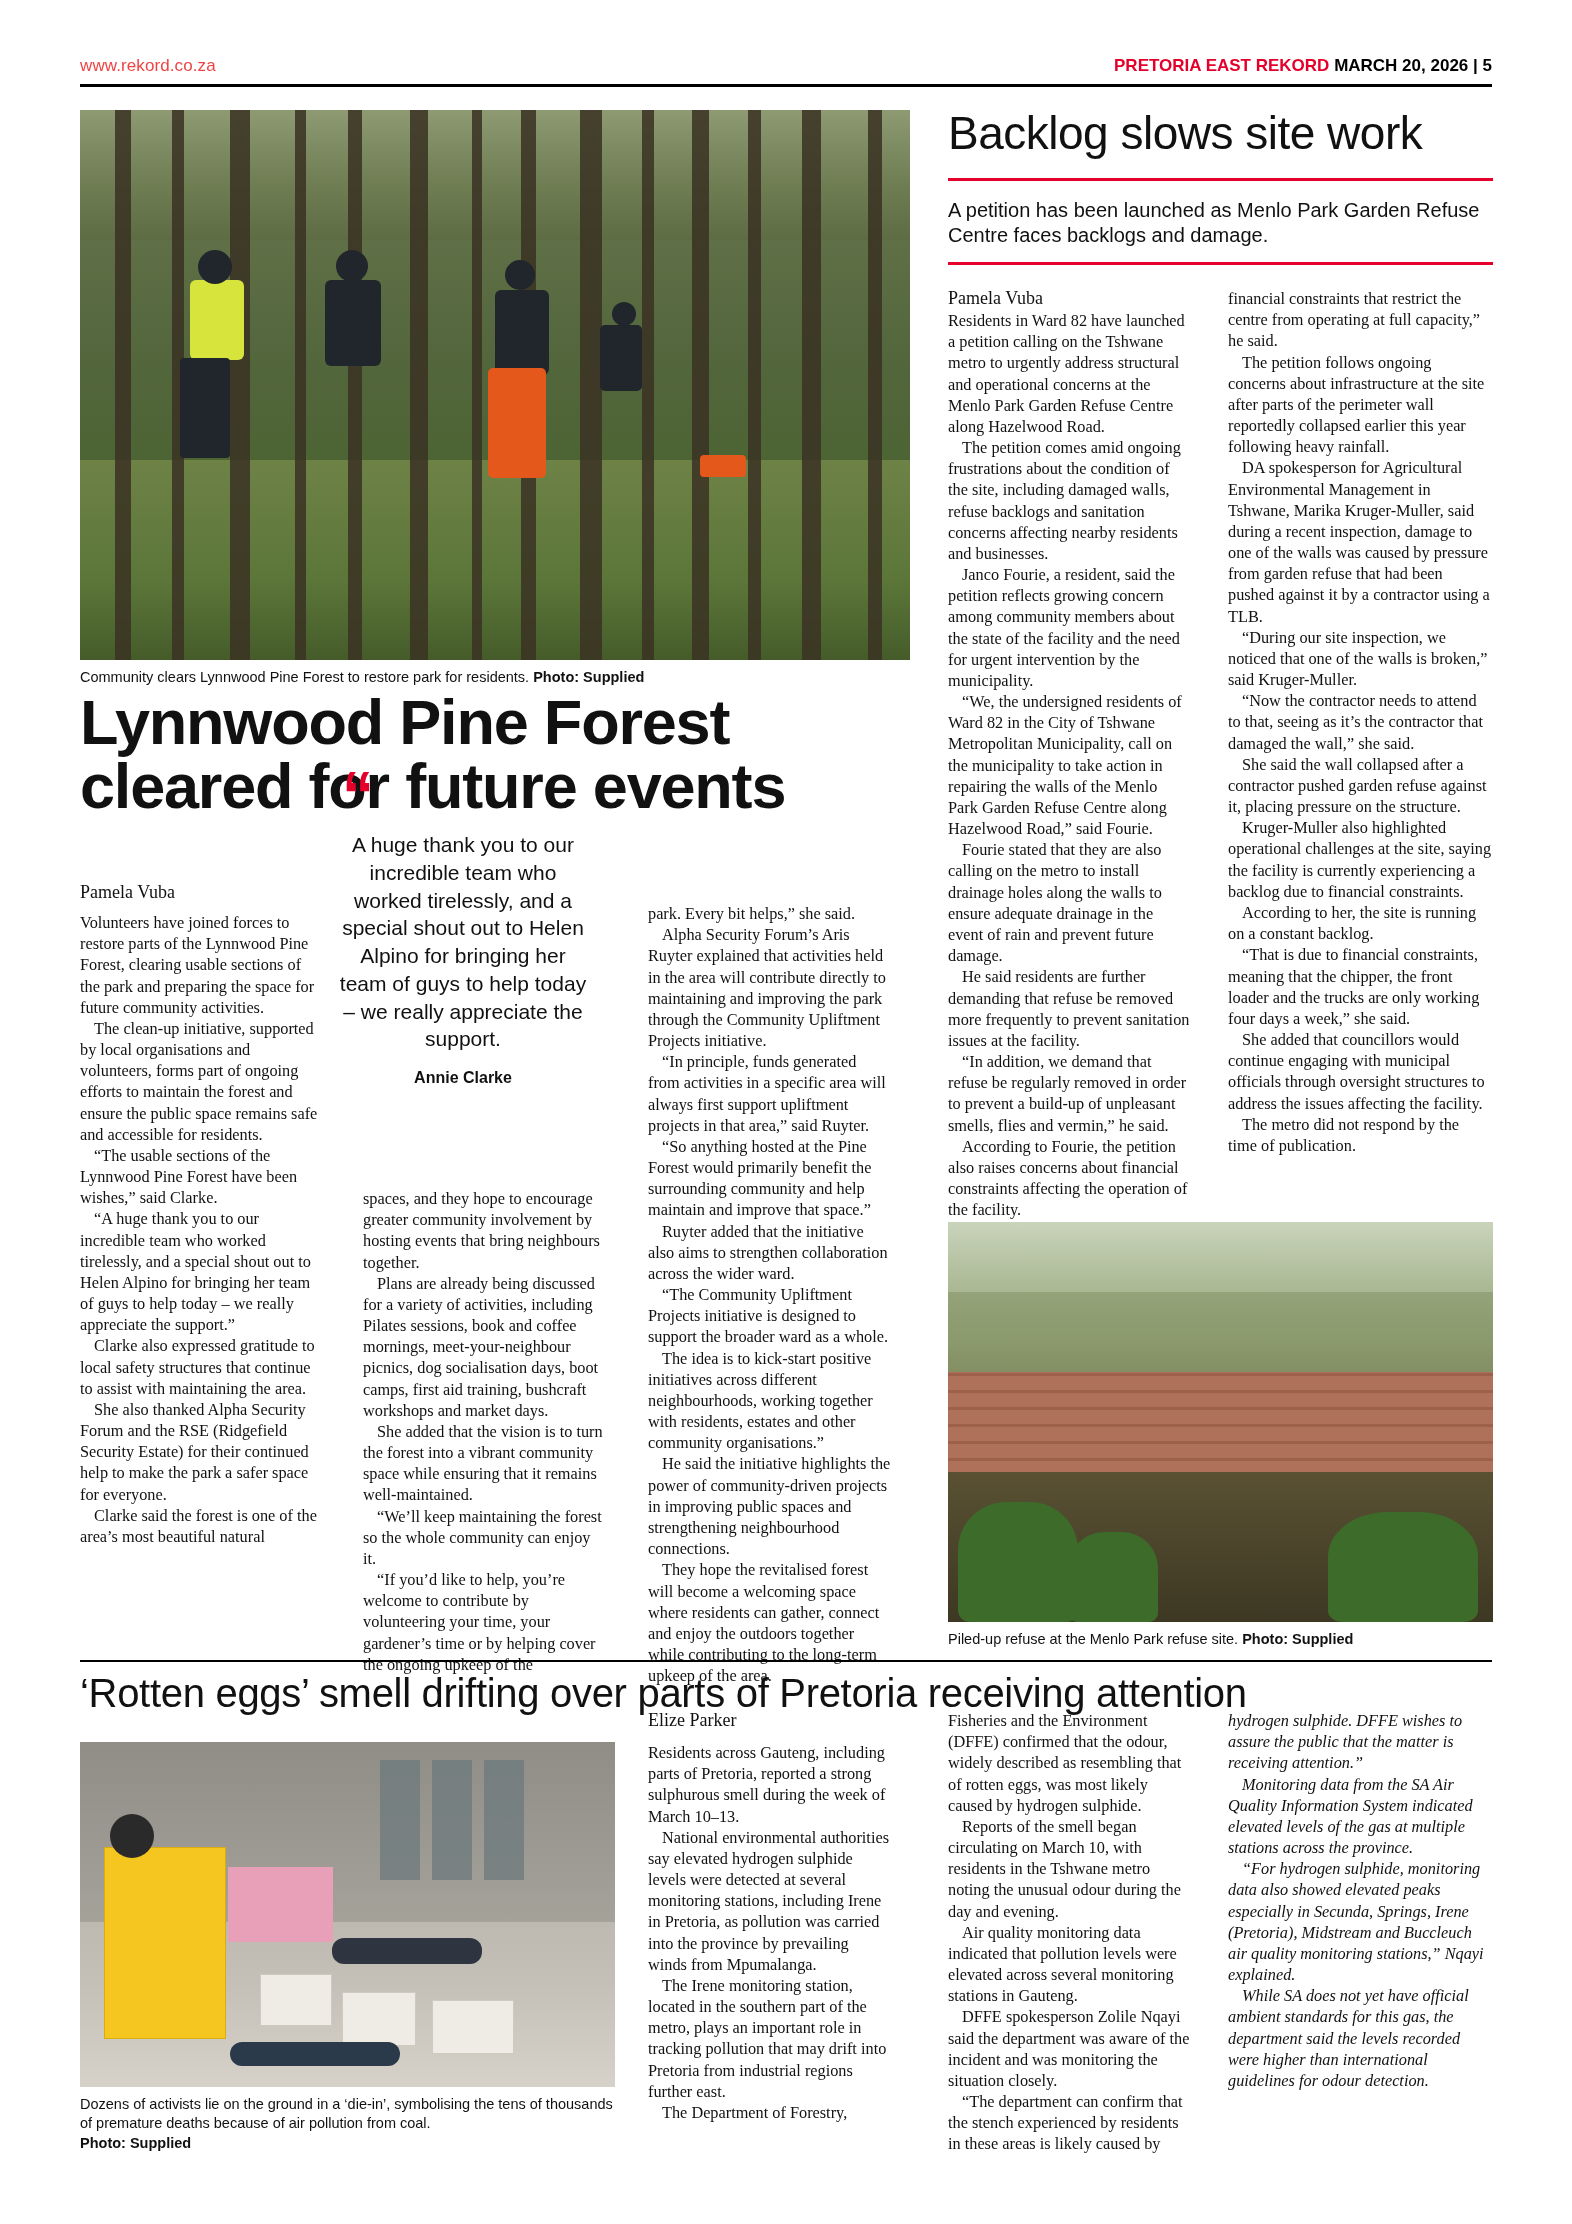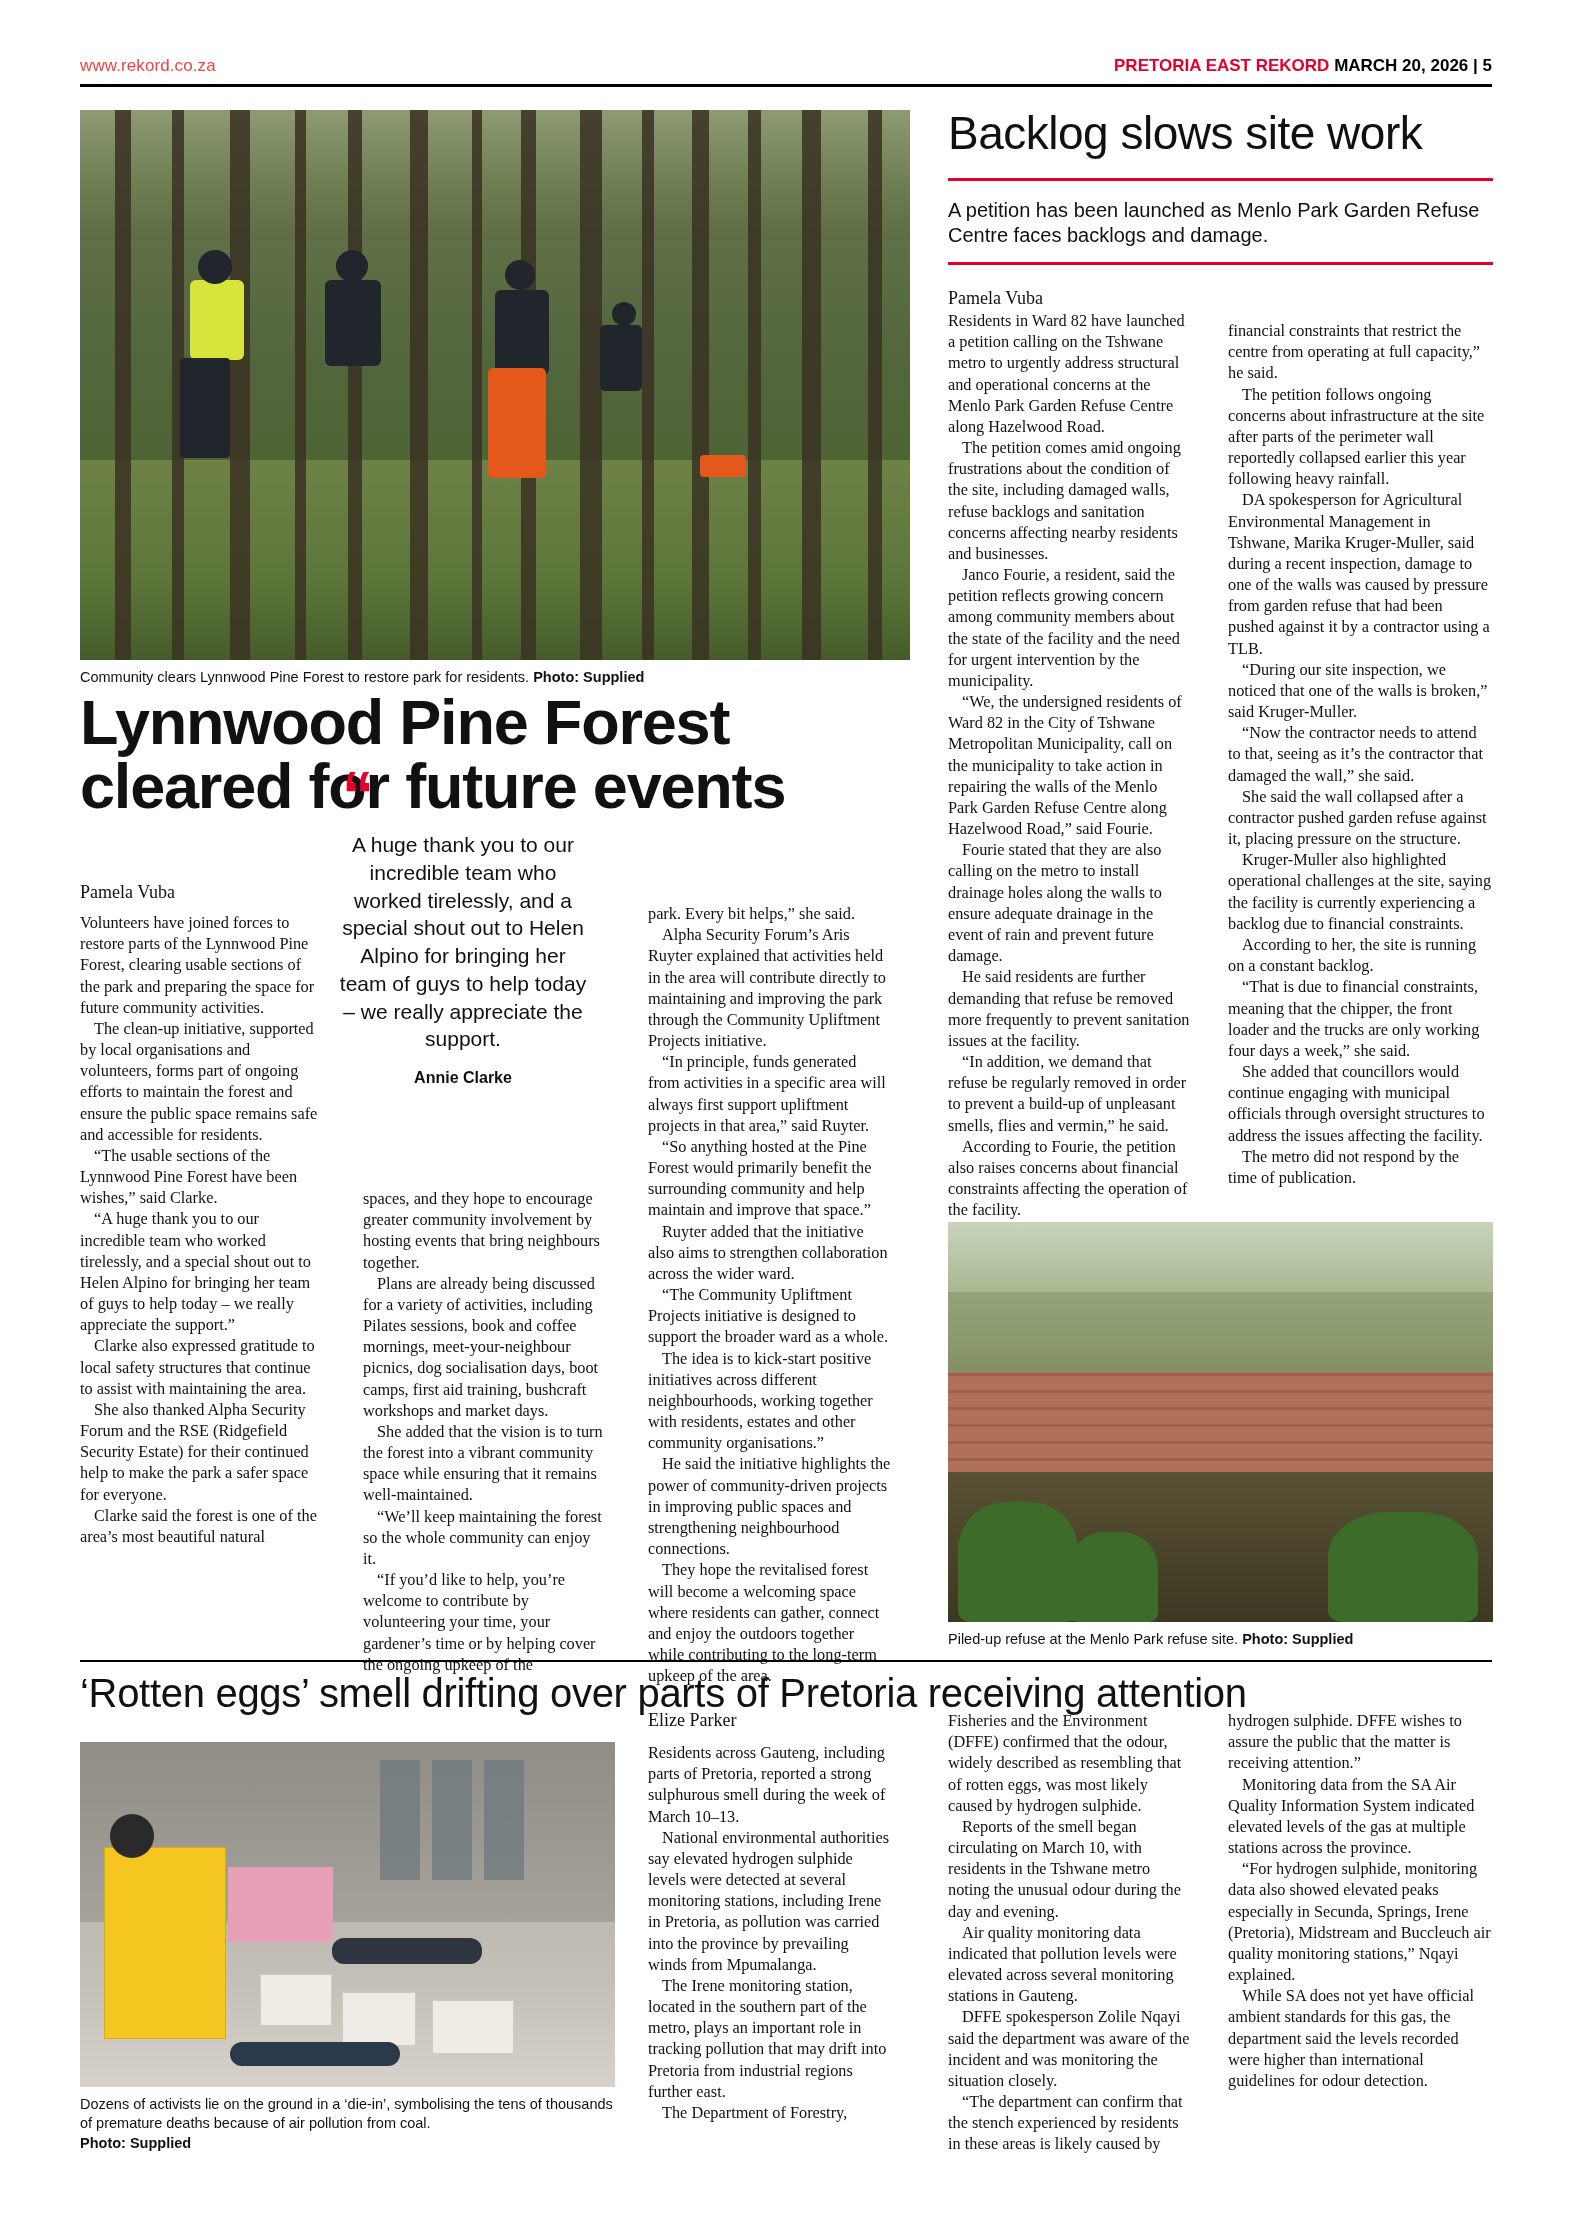--- a/index.html
+++ b/index.html
@@ -278,21 +278,21 @@
       <p class="first">Residents in Ward 82 have launched a petition calling on the Tshwane metro to urgently address structural and operational concerns at the Menlo Park Garden Refuse Centre along Hazelwood Road.</p>
       <p>The petition comes amid ongoing frustrations about the condition of the site, including damaged walls, refuse backlogs and sanitation concerns affecting nearby residents and businesses.</p>
       <p>Janco Fourie, a resident, said the petition reflects growing concern among community members about the state of the facility and the need for urgent intervention by the municipality.</p>
       <p>“We, the undersigned residents of Ward 82 in the City of Tshwane Metropolitan Municipality, call on the municipality to take action in repairing the walls of the Menlo Park Garden Refuse Centre along Hazelwood Road,” said Fourie.</p>
       <p>Fourie stated that they are also calling on the metro to install drainage holes along the walls to ensure adequate drainage in the event of rain and prevent future damage.</p>
       <p>He said residents are further demanding that refuse be removed more frequently to prevent sanitation issues at the facility.</p>
       <p>“In addition, we demand that refuse be regularly removed in order to prevent a build-up of unpleasant smells, flies and vermin,” he said.</p>
       <p>According to Fourie, the petition also raises concerns about financial constraints affecting the operation of the facility.</p>
       <p>“The city should also address</p>
     </div>
-  <div class="col" id="bk-col2" style="left:1228px; top:288px; width:264px;margin-top:32px;">
+  <div class="col" id="bk-col2" style="left:1228px; top:288px; width:264px;">
       <p class="first">financial constraints that restrict the centre from operating at full capacity,” he said.</p>
       <p>The petition follows ongoing concerns about infrastructure at the site after parts of the perimeter wall reportedly collapsed earlier this year following heavy rainfall.</p>
       <p>DA spokesperson for Agricultural Environmental Management in Tshwane, Marika Kruger-Muller, said during a recent inspection, damage to one of the walls was caused by pressure from garden refuse that had been pushed against it by a contractor using a TLB.</p>
       <p>“During our site inspection, we noticed that one of the walls is broken,” said Kruger-Muller.</p>
       <p>“Now the contractor needs to attend to that, seeing as it’s the contractor that damaged the wall,” she said.</p>
       <p>She said the wall collapsed after a contractor pushed garden refuse against it, placing pressure on the structure.</p>
       <p>Kruger-Muller also highlighted operational challenges at the site, saying the facility is currently experiencing a backlog due to financial constraints.</p>
       <p>According to her, the site is running on a constant backlog.</p>
       <p>“That is due to financial constraints, meaning that the chipper, the front loader and the trucks are only working four days a week,” she said.</p>
       <p>She added that councillors would continue engaging with municipal officials through oversight structures to address the issues affecting the facility.</p>
@@ -342,20 +342,20 @@
       <p>The Irene monitoring station, located in the southern part of the metro, plays an important role in tracking pollution that may drift into Pretoria from industrial regions further east.</p>
       <p>The Department of Forestry,</p>
     </div>
   <div class="col" id="sm-col2" style="left:948px; top:1710px; width:243px;">
       <p class="first">Fisheries and the Environment (DFFE) confirmed that the odour, widely described as resembling that of rotten eggs, was most likely caused by hydrogen sulphide.</p>
       <p>Reports of the smell began circulating on March 10, with residents in the Tshwane metro noting the unusual odour during the day and evening.</p>
       <p>Air quality monitoring data indicated that pollution levels were elevated across several monitoring stations in Gauteng.</p>
       <p>DFFE spokesperson Zolile Nqayi said the department was aware of the incident and was monitoring the situation closely.</p>
       <p>“The department can confirm that the stench experienced by residents in these areas is likely caused by</p>
     </div>
-  <div class="col" id="sm-col3" style="left:1228px; top:1710px; width:264px;">
+  <div class="col" id="sm-col3" style="left:1228px; top:1710px; width:264px;font-style:italic;">
       <p class="first">hydrogen sulphide. DFFE wishes to assure the public that the matter is receiving attention.”</p>
       <p>Monitoring data from the SA Air Quality Information System indicated elevated levels of the gas at multiple stations across the province.</p>
       <p>“For hydrogen sulphide, monitoring data also showed elevated peaks especially in Secunda, Springs, Irene (Pretoria), Midstream and Buccleuch air quality monitoring stations,” Nqayi explained.</p>
       <p>While SA does not yet have official ambient standards for this gas, the department said the levels recorded were higher than international guidelines for odour detection.</p>
     </div>
 
 </div>
 
 </body></html>

